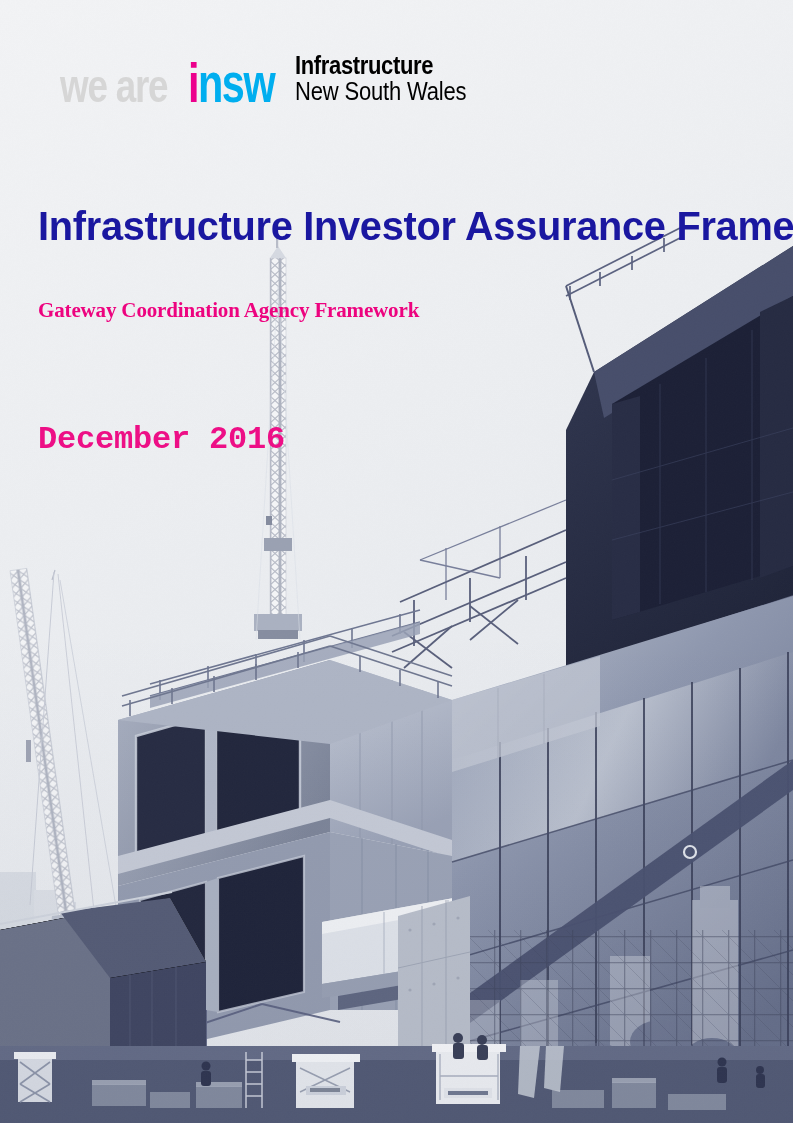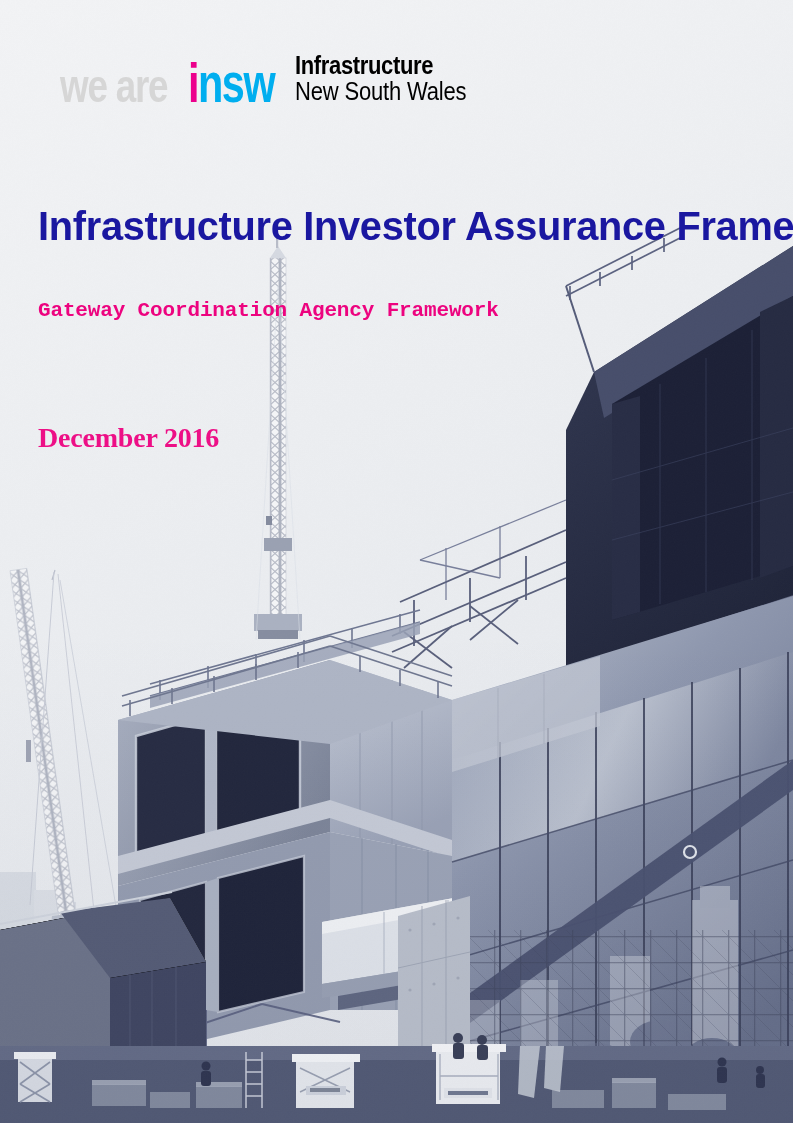--- a/index.html
+++ b/index.html
@@ -105,37 +105,37 @@
     color:#1a17a0;
     white-space:nowrap;
     transform:scaleX(0.97);
     transform-origin:left top;
   }
 
   #subtitle{
     position:absolute;
     left:38px;
     top:296px;
-    font-family:Liberation Mono, monospace;
+    font-family:Liberation Serif, serif;
     font-weight:700;
     font-size:21px;
     line-height:1.42;
     letter-spacing:-0.15px;
     color:#ed037f;
     white-space:nowrap;
   }
   #subtitle div{white-space:nowrap;}
 
   #date{
     position:absolute;
     left:38px;
     top:424px;
-    font-family:Liberation Serif, serif;
+    font-family:Liberation Mono, monospace;
     font-weight:700;
-    font-size:28px;
+    font-size:32px;
     line-height:1.0;
     letter-spacing:-0.2px;
     color:#ed0f86;
     white-space:nowrap;
   }
 </style>
 </head>
 <body>
 
 <div id="cover">

